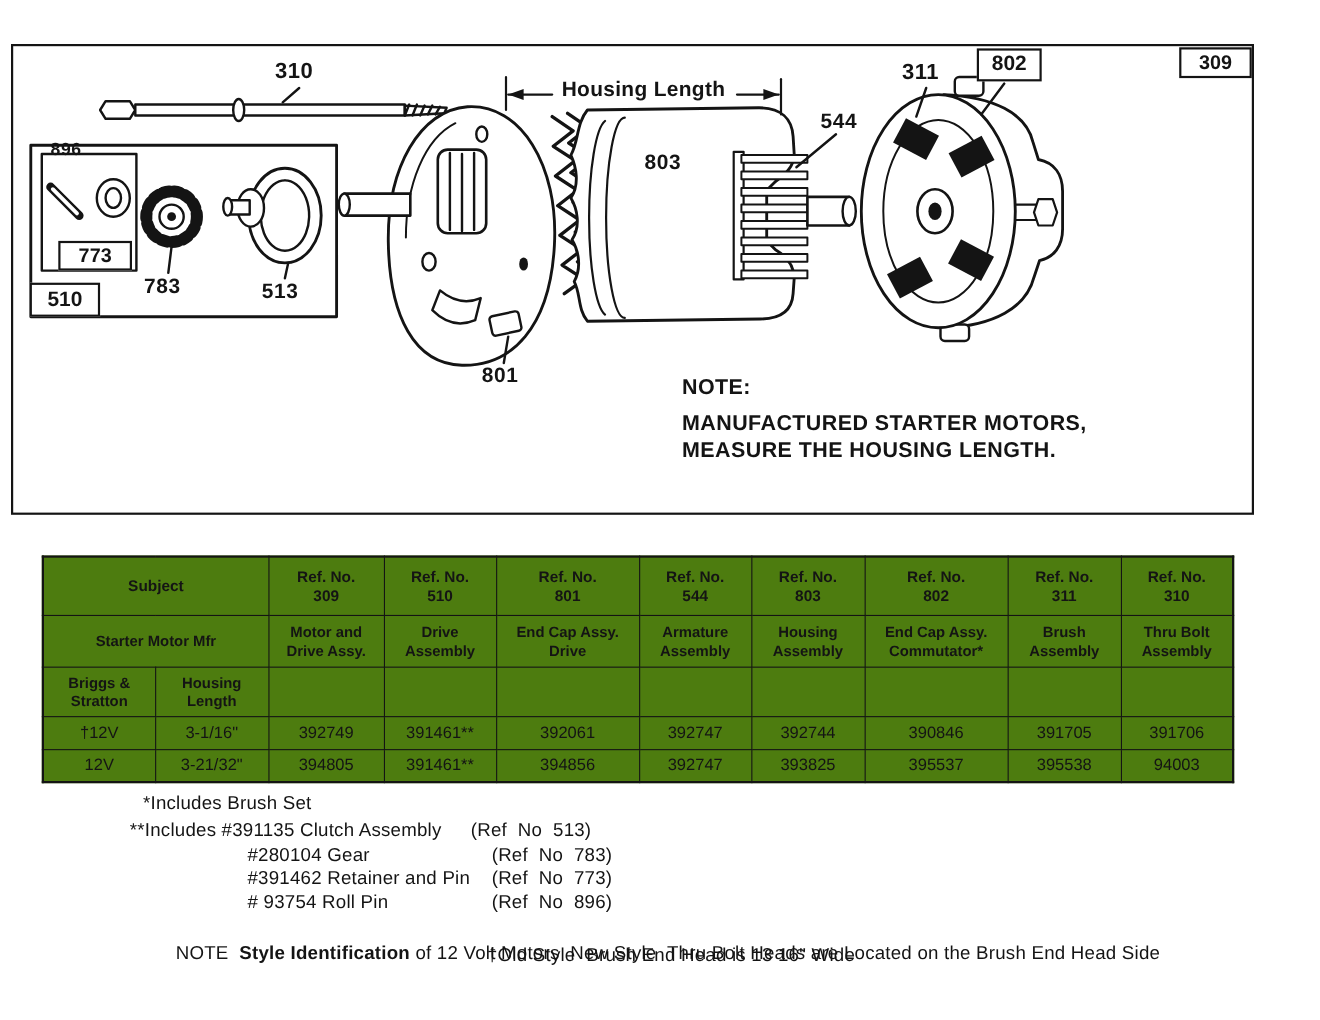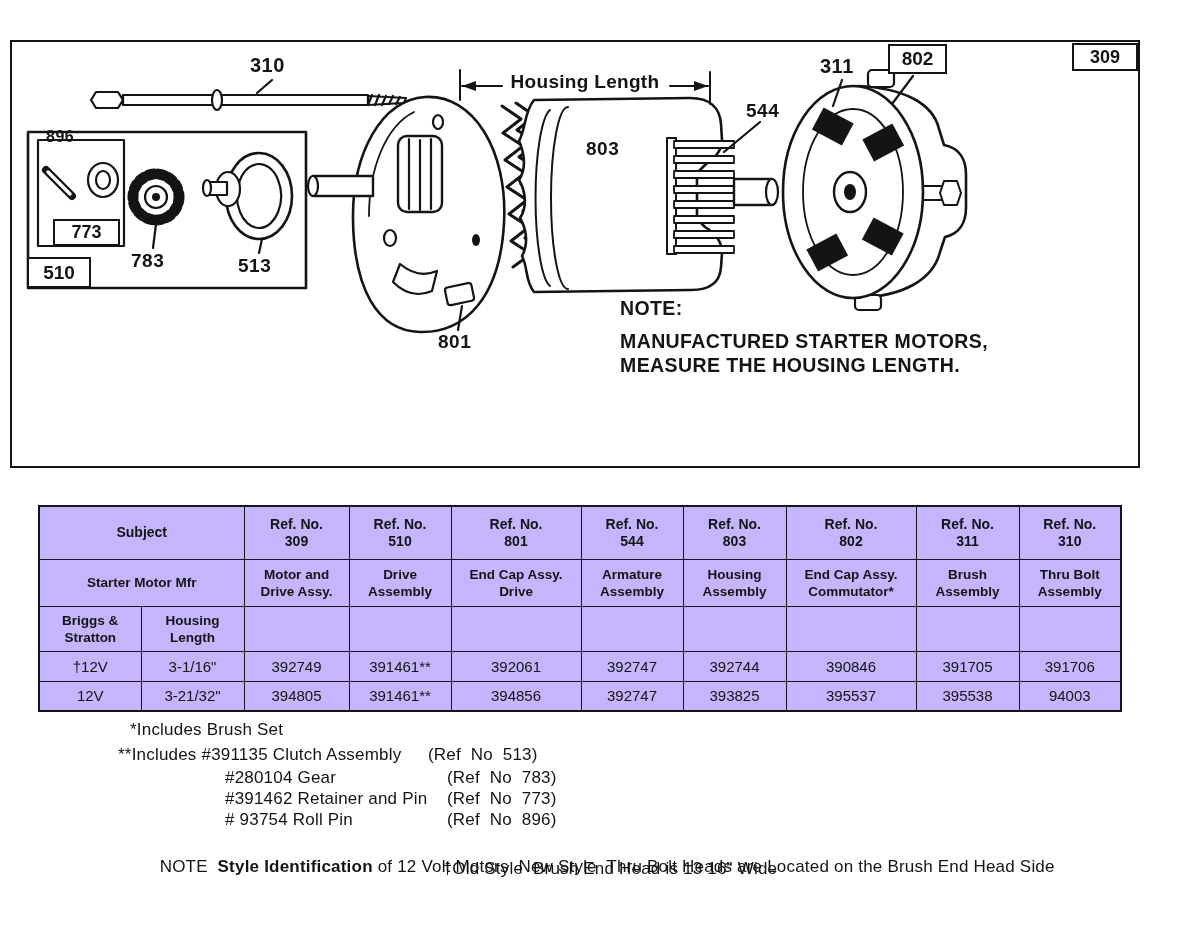--- a/index.html
+++ b/index.html
@@ -4,24 +4,24 @@
 <style>
   * { margin:0; padding:0; box-sizing:border-box; }
   html,body { width:1200px; height:927px; background:#fff; overflow:hidden; }
   body { font-family:"Liberation Sans", sans-serif; color:#141414; position:relative; }
   .abs { position:absolute; }
   .frame { position:absolute; border:2.5px solid #141414; background:transparent; }
   .lbl { position:absolute; font-size:19px; font-weight:600; letter-spacing:.5px; white-space:nowrap; }
   .lbl-lg { font-size:20px; }
   .box-lbl { position:absolute; border:2.5px solid #141414; background:#fff; text-align:center; font-weight:700; }
   .note-block { position:absolute; font-size:19.5px; font-weight:600; letter-spacing:.4px; line-height:24px; }
-  .note-title { margin-bottom:9px; }
+  .note-title { margin-bottom:9px;margin-top:44px; }
   .dim-label { position:absolute; width:180px; text-align:center; font-size:19px; font-weight:600; letter-spacing:.3px; }
 
-  .parts-table { position:absolute; left:38px; top:505px; width:1082px; border-collapse:collapse; table-layout:fixed; background:#c4b5fd; border:2.5px solid #141414; }
+  .parts-table { position:absolute; left:38px; top:505px; width:1082px; border-collapse:collapse; table-layout:fixed; background:#4d7c0f; border:2.5px solid #141414; }
   .parts-table th, .parts-table td { border:1.6px solid #141414; text-align:center; vertical-align:middle; padding:2px 6px; }
   .parts-table th { font-weight:700; font-size:13.5px; line-height:17px; }
   .r1 { height:53px; } .r1 th { font-size:14px; }
   .r2 { height:47px; }
   .r3 { height:45px;padding-left:14px; }
   .r4, .r5 { height:30px; } .r4 td, .r5 td { font-size:15px; }
 
   .fn { position:absolute; font-size:17px; letter-spacing:.2px; white-space:pre; }
   .fn b { font-weight:700; }
   .fn-center { width:940px; text-align:center; }

